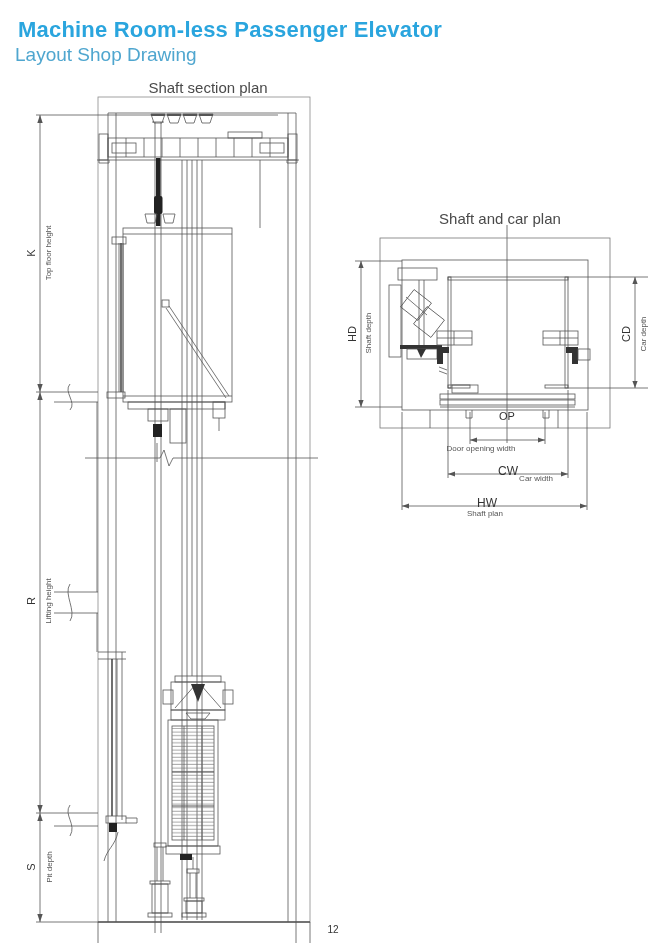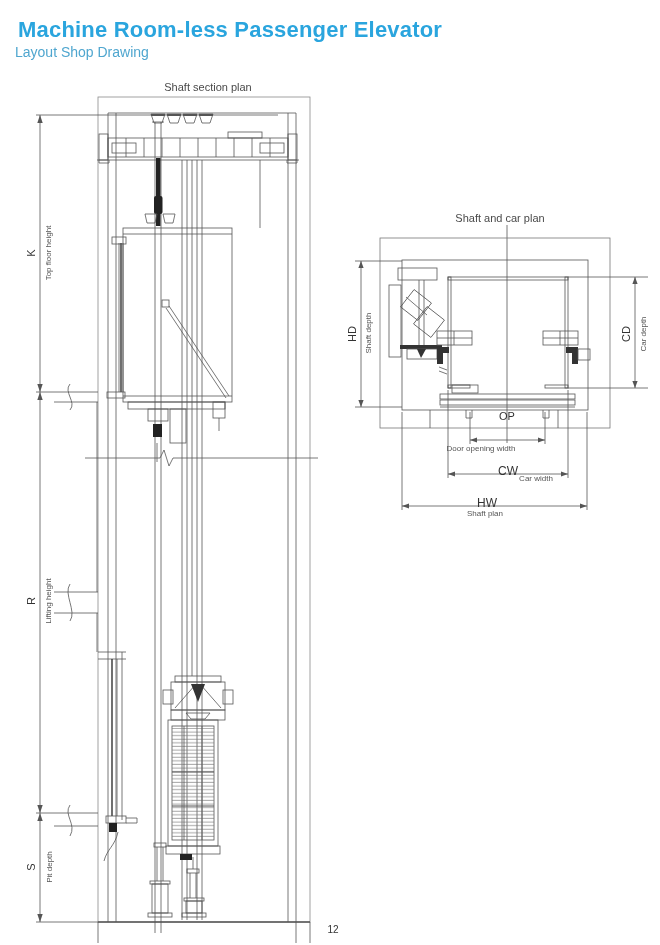--- a/index.html
+++ b/index.html
@@ -13,26 +13,26 @@
     font-family:"Liberation Sans", sans-serif;
   }
   .drawing-svg{position:absolute;left:0;top:0;}
   .title{
     position:absolute;left:18px;top:5px;
     font-size:22px;font-weight:700;color:var(--title-blue);
     letter-spacing:0.2px;white-space:nowrap;margin-top:12px;
   }
   .subtitle{
     position:absolute;left:15px;top:44px;
-    font-size:14px;font-weight:400;color:var(--subtitle-blue);
+    font-size:19px;font-weight:400;color:var(--subtitle-blue);
     white-space:nowrap;
   }
   .lbl{
     position:absolute;transform:translate(-50%,-50%);
-    font-size:11px;color:#4a4a4a;white-space:nowrap;line-height:1;
+    font-size:15px;color:#4a4a4a;white-space:nowrap;line-height:1;
   }
   .lbl.rot{transform:translate(-50%,-50%) rotate(-90deg);}
   .sym{font-size:11px;color:#333;}
   .sym-lg{font-size:12px;margin-top:8px;}
   .small{font-size:8px;color:#555;}
   .pagenum{font-size:10px;color:#333;}
 </style>
 </head>
 <body>
 

